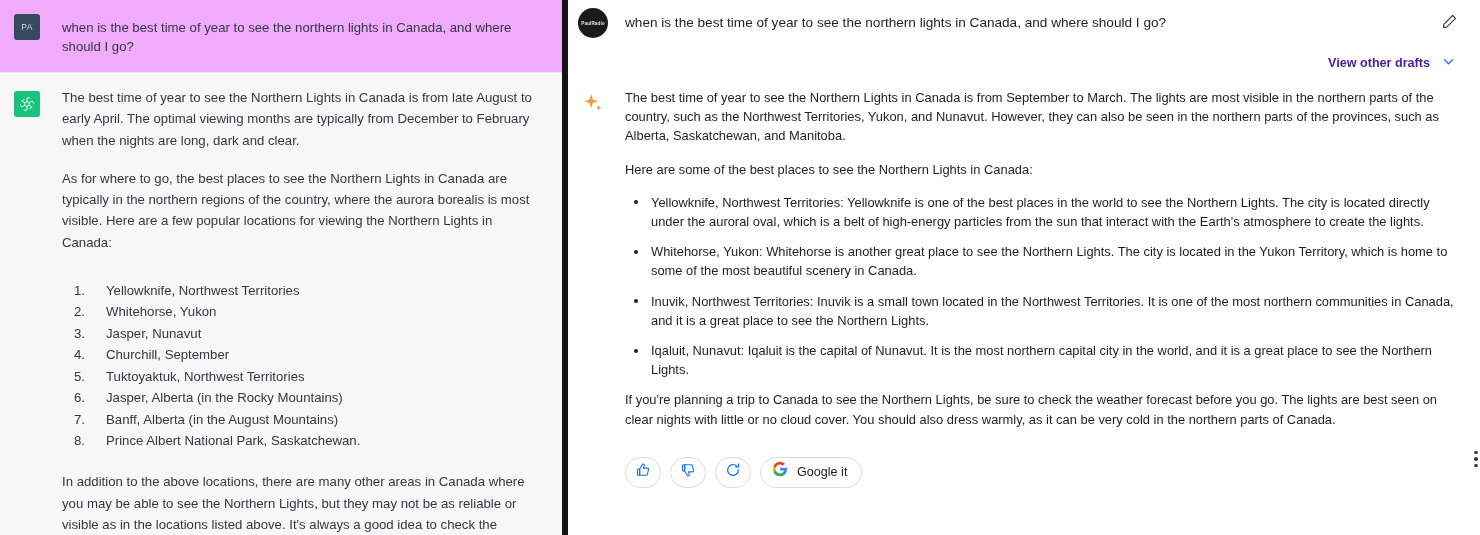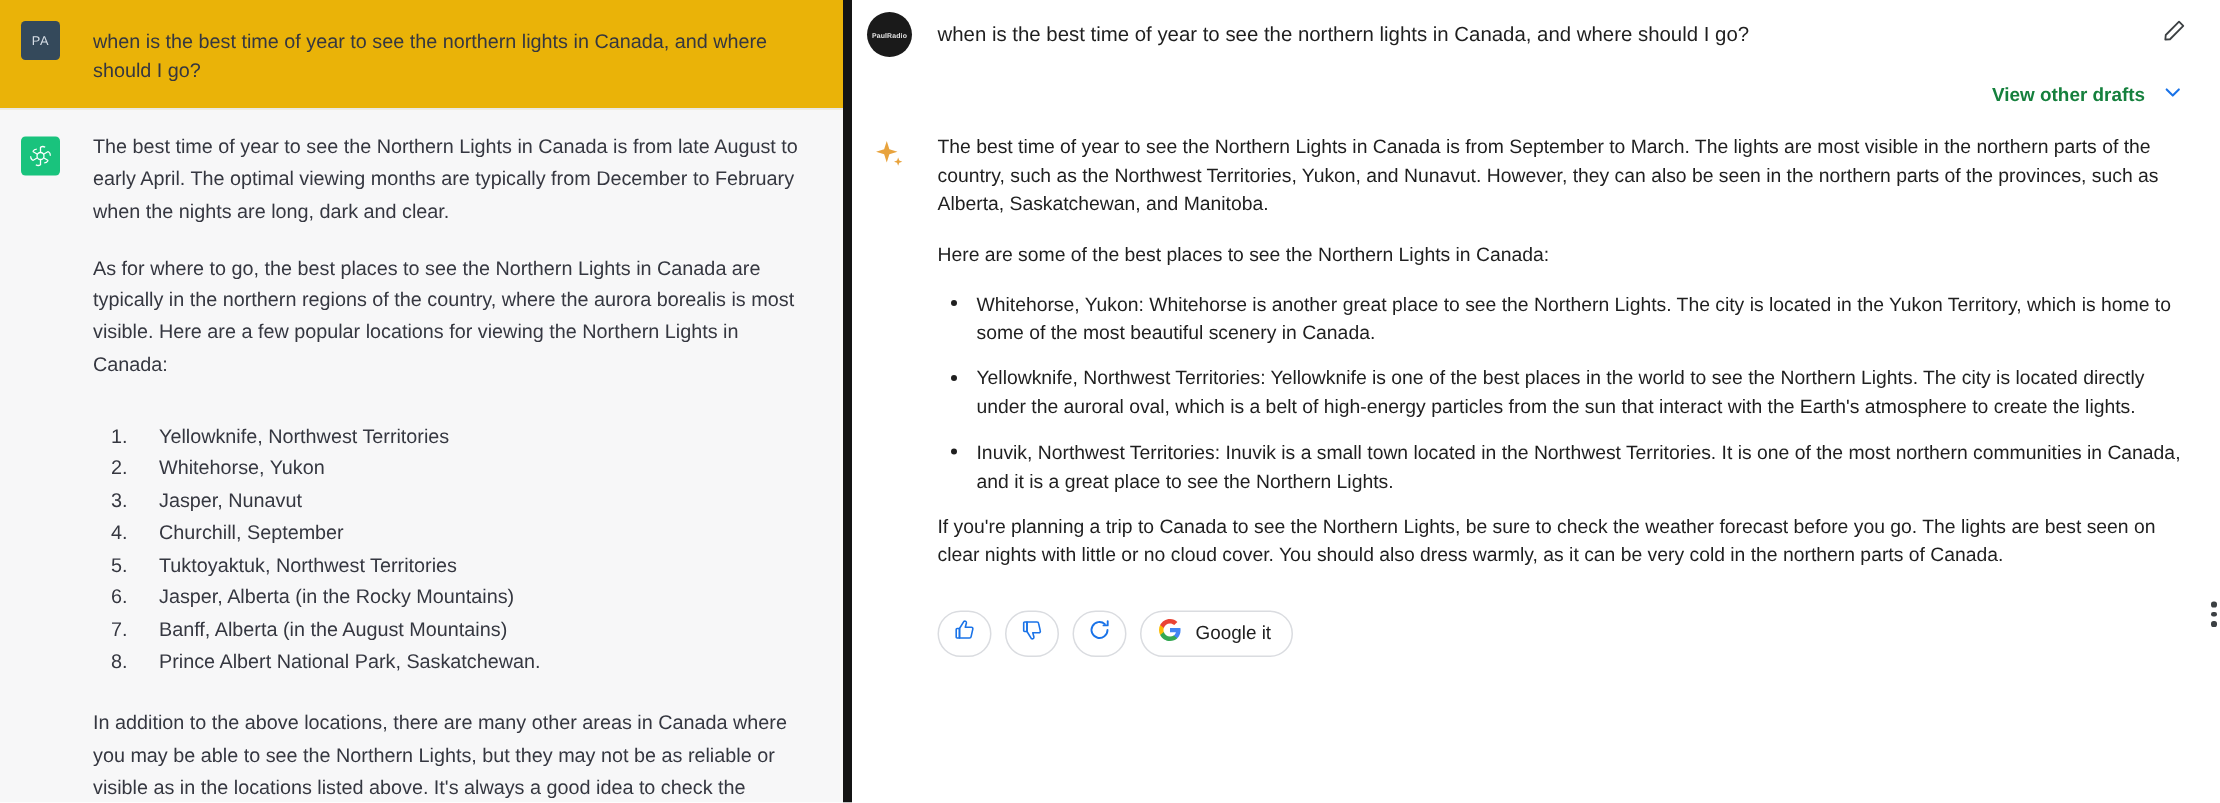--- a/index.html
+++ b/index.html
@@ -27,21 +27,21 @@
     height: 535px;
     background: #ffffff;
     overflow: hidden;
     flex: none;
   }
 
   .gpt-prompt-row {
     display: flex;
     align-items: flex-start;
     padding: 14px 18px 16px 14px;
-    background: #eab308;
+    background: #f0abfc;
     border-bottom: 1px solid #e6e8eb;
     min-height: 50px;
   }
 
   .gpt-avatar {
     width: 26px;
     height: 26px;
     flex: none;
     border-radius: 3px;
     background: #34495b;
@@ -176,21 +176,21 @@
     justify-content: flex-end;
     align-items: center;
     padding: 4px 18px 6px 0;
   }
   .drafts-btn {
     display: flex;
     align-items: center;
     gap: 11px;
     font-size: 12.6px;
     font-weight: bold;
-    color: #15803d;
+    color: #4c1d95;
     padding: 4px 6px;
     border-radius: 4px;
     cursor: pointer;
   }
 
   .bard-answer-row {
     display: flex;
     align-items: flex-start;
     padding: 6px 16px 0 10px;
   }
@@ -356,23 +356,24 @@
         <svg width="22" height="22" viewBox="0 0 24 24">
           <path d="M10 2.2 L11.9 8.1 L17.8 10 L11.9 11.9 L10 17.8 L8.1 11.9 L2.2 10 L8.1 8.1 Z" fill="#e8a33d"></path>
           <path d="M18.3 14.2 L19.1 16.4 L21.3 17.2 L19.1 18 L18.3 20.2 L17.5 18 L15.3 17.2 L17.5 16.4 Z" fill="#e8a33d"></path>
         </svg>
       </div>
 
       <div class="bard-body">
         <p>The best time of year to see the Northern Lights in Canada is from September to March. The lights are most visible in the northern parts of the country, such as the Northwest Territories, Yukon, and Nunavut. However, they can also be seen in the northern parts of the provinces, such as Alberta, Saskatchewan, and Manitoba.</p>
         <p>Here are some of the best places to see the Northern Lights in Canada:</p>
         <ul class="bard-list">
+          <li>Yellowknife, Northwest Territories: Yellowknife is one of the best places in the world to see the Northern Lights. The city is located directly under the auroral oval, which is a belt of high-energy particles from the sun that interact with the Earth's atmosphere to create the lights.</li>
           <li>Whitehorse, Yukon: Whitehorse is another great place to see the Northern Lights. The city is located in the Yukon Territory, which is home to some of the most beautiful scenery in Canada.</li>
-          <li>Yellowknife, Northwest Territories: Yellowknife is one of the best places in the world to see the Northern Lights. The city is located directly under the auroral oval, which is a belt of high-energy particles from the sun that interact with the Earth's atmosphere to create the lights.</li>
           <li>Inuvik, Northwest Territories: Inuvik is a small town located in the Northwest Territories. It is one of the most northern communities in Canada, and it is a great place to see the Northern Lights.</li>
+          <li>Iqaluit, Nunavut: Iqaluit is the capital of Nunavut. It is the most northern capital city in the world, and it is a great place to see the Northern Lights.</li>
         </ul>
         <p style="">If you're planning a trip to Canada to see the Northern Lights, be sure to check the weather forecast before you go. The lights are best seen on clear nights with little or no cloud cover. You should also dress warmly, as it can be very cold in the northern parts of Canada.</p>
 
         <div class="actions-row" style="padding-left:0">
           <div class="act-btn">
             <span>
               <svg width="16" height="16" viewBox="0 0 24 24" fill="none" stroke="#1a73e8" stroke-width="1.6" stroke-linejoin="round">
                 <path d="M7 10.5 V20 H4.6 A0.9 0.9 0 0 1 3.7 19.1 V11.4 A0.9 0.9 0 0 1 4.6 10.5 Z"></path>
                 <path d="M7 10.5 L11.4 3.4 A1.6 1.6 0 0 1 13.9 5 L12.8 9.2 H18.9 A1.5 1.5 0 0 1 20.3 11.1 L18.6 18.6 A1.6 1.6 0 0 1 17 20 H7 Z"></path>
               </svg>

